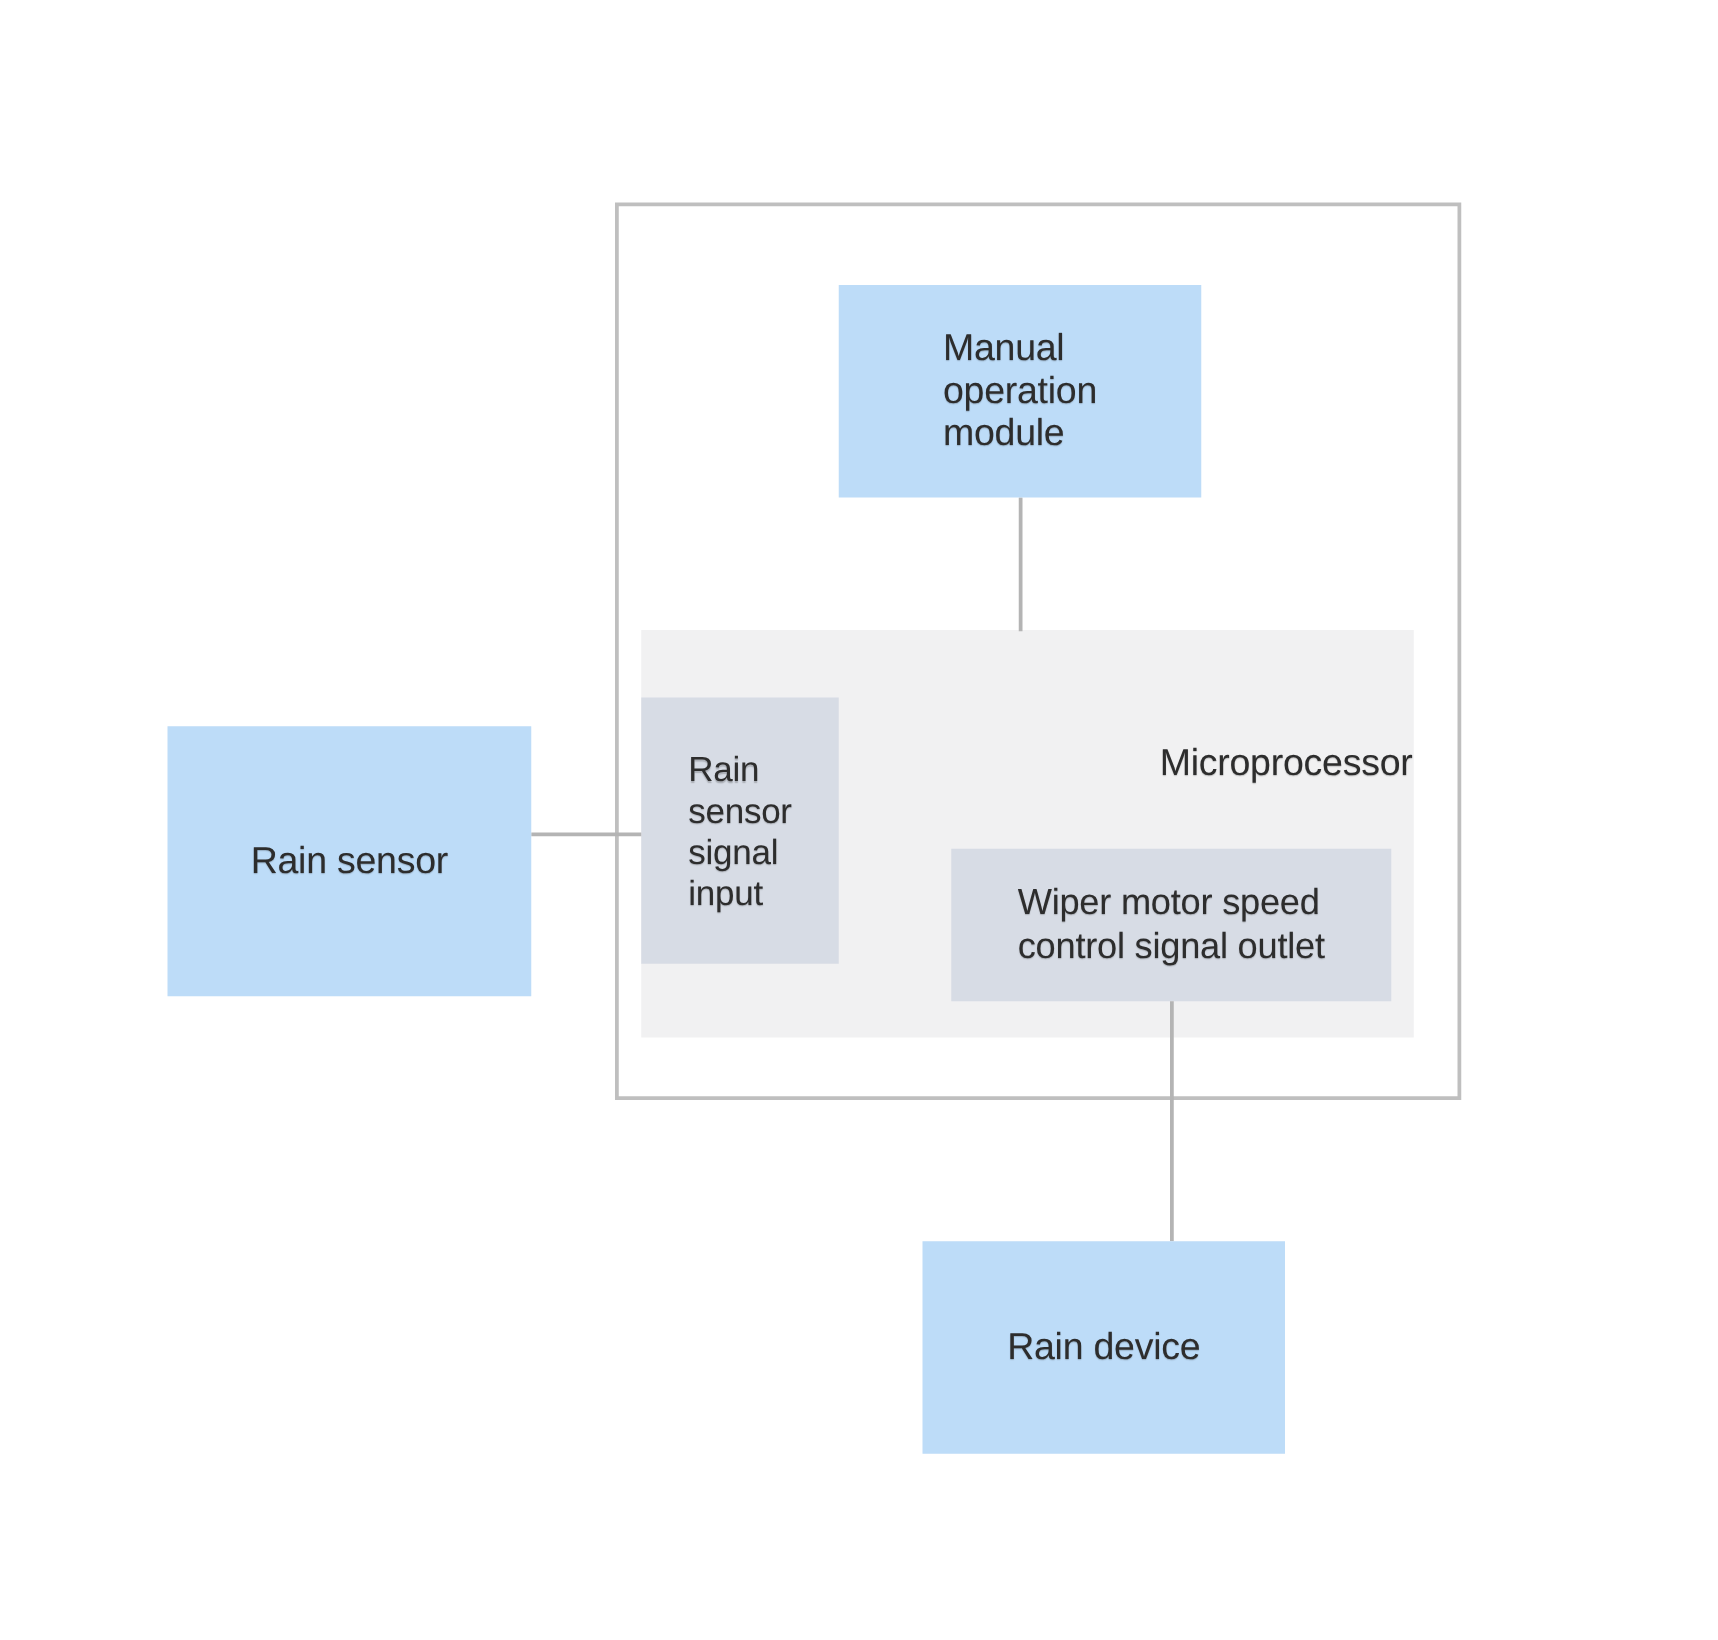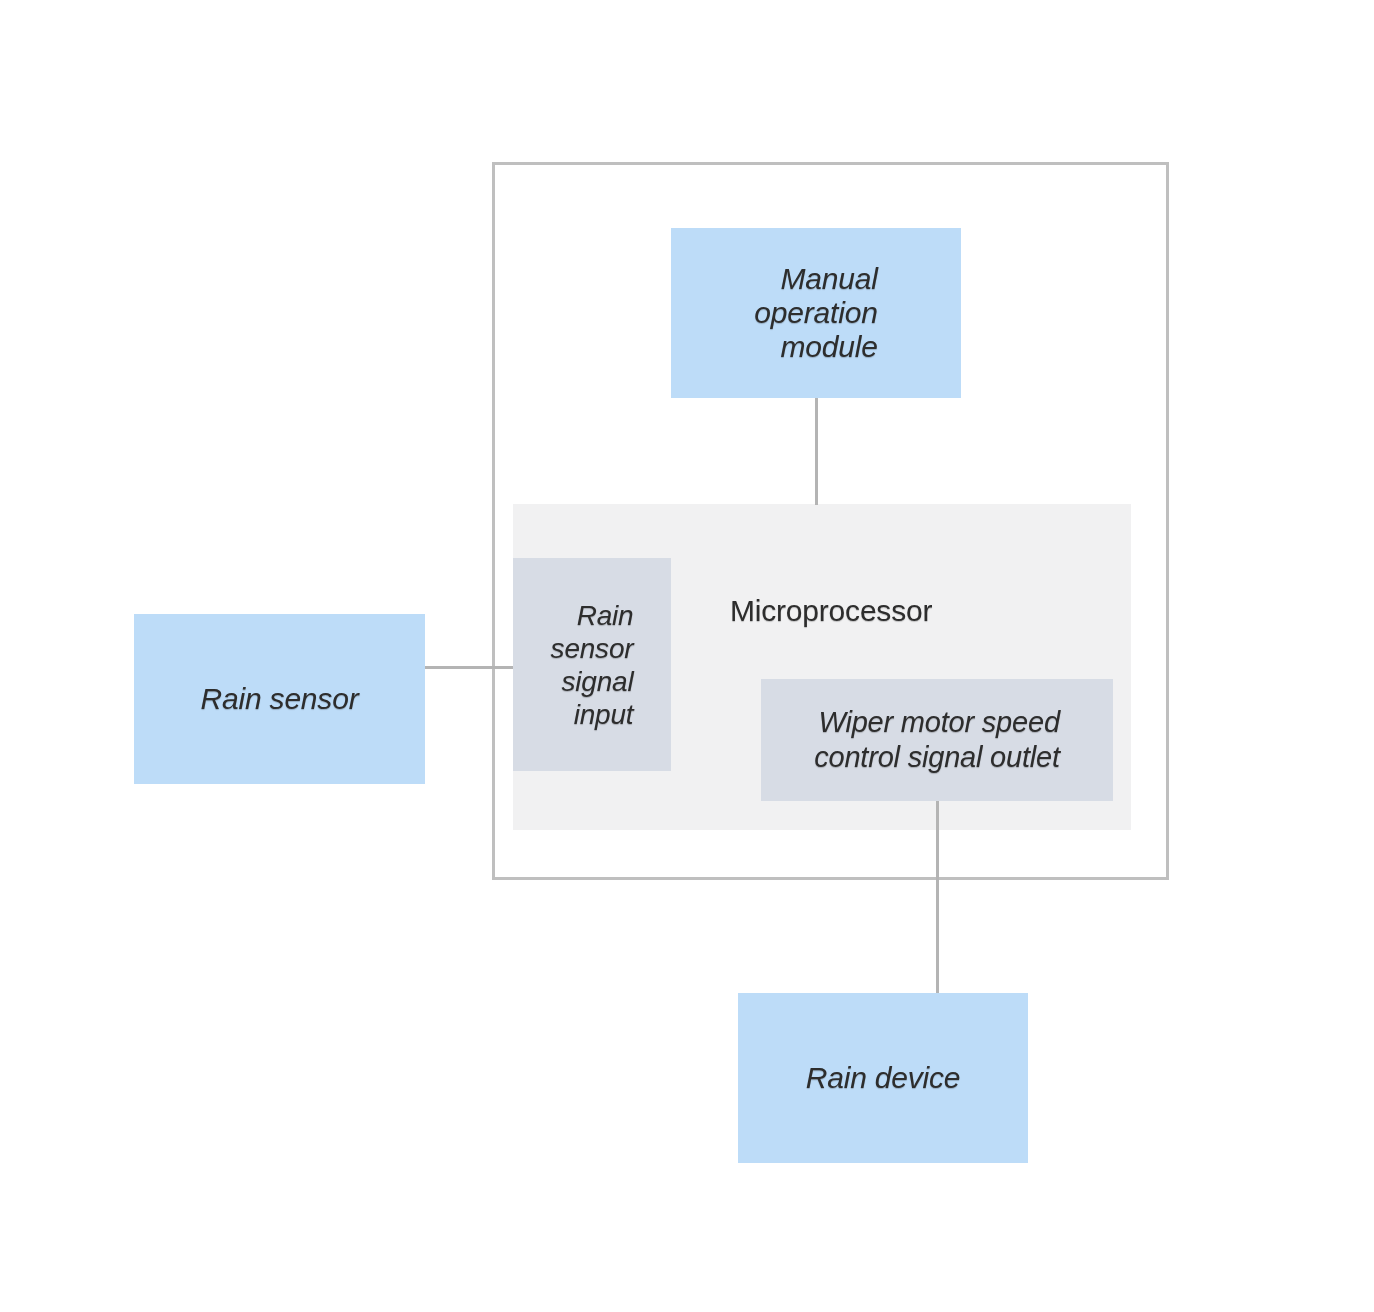--- a/index.html
+++ b/index.html
@@ -25,35 +25,34 @@
     border:3px solid var(--frame-border-gray);
     box-sizing:border-box;background:transparent;
   }
   .panel{
     position:absolute;left:513px;top:504px;width:618px;height:326px;
     background:var(--panel-fill-gray);
   }
   .node{
     position:absolute;
     display:flex;align-items:center;justify-content:center;
-    text-align:right;white-space:pre-line;
+    text-align:left;white-space:pre-line;
     letter-spacing:-0.2px;
     text-shadow:0 1px 1px rgba(0,0,0,0.22);
-    font-style:italic;
   }
   .blue{background:var(--node-fill-blue);font-size:30px;line-height:34px;}
   .inner{background:var(--inner-fill-gray-blue);}
   .manual{left:671px;top:228px;width:290px;height:170px;}
-  .rain{left:134px;top:614px;width:291px;height:170px;}
+  .rain{left:134px;top:581px;width:291px;height:216px;}
   .wiper{left:738px;top:993px;width:290px;height:170px;}
   .rain-input{left:513px;top:558px;width:158px;height:213px;font-size:28px;line-height:33px;}
   .outlet{left:761px;top:679px;width:352px;height:122px;font-size:29px;line-height:35px;}
   .micro-label{
     position:absolute;left:730px;top:594px;width:400px;height:36px;
-    font-size:30px;line-height:34px;text-align:left;
+    font-size:30px;line-height:34px;text-align:right;
     letter-spacing:-0.2px;
     text-shadow:0 1px 1px rgba(0,0,0,0.22);
   }
   .connector{position:absolute;background:var(--connector-gray);}
   .c-manual{left:815px;top:398px;width:3px;height:107px;}
   .c-rain{left:425px;top:666px;width:88px;height:3px;}
   .c-wiper{left:936px;top:801px;width:3px;height:192px;}
 </style>
 </head>
 <body>

